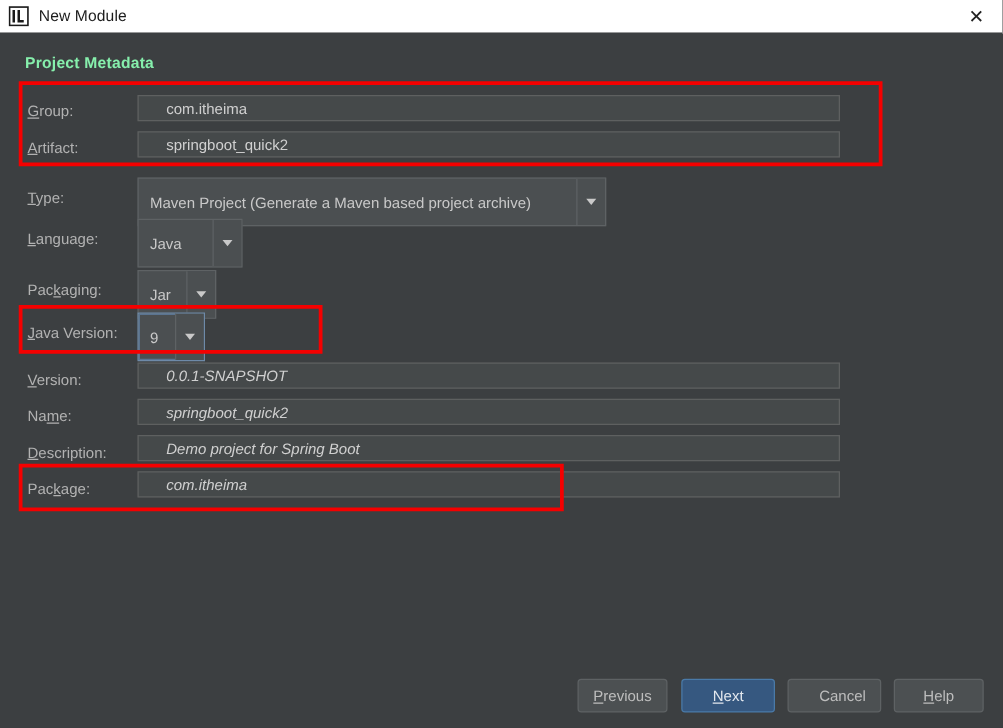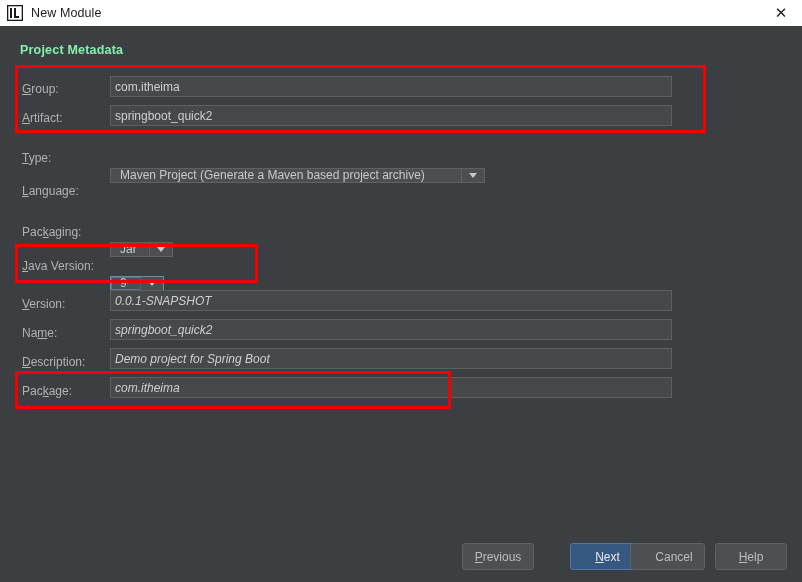--- a/index.html
+++ b/index.html
@@ -100,39 +100,38 @@
     position: absolute;
     left: 110px;
     height: 21px;
     background: #45494a;
     border: 1px solid #5e6060;
     box-sizing: border-box;
     display: flex;
     align-items: center;
     color: #d0d0d0;
     font-size: 12px;
-    padding-left: 4px;
+    padding-left: 22px;
     cursor: text;
     text-align: right;
   }
   .field.wide   { width: 562px; }
   .field.medium { width: 562px; font-style: italic; }
 
   
   .combo {
     position: absolute;
     left: 110px;
-    height: 15px;
+    height: 39px;
     background: #4b4f51;
     border: 1px solid #5e6264;
     box-sizing: border-box;
     display: flex;
-    align-items: flex-end;
+    align-items: center;
     cursor: pointer;
-    margin-top: 26px;
   }
   .combo .combo-text {
     flex: 1 1 auto;
     font-size: 12px;
     color: #c9c9c9;
     padding-left: 9px;
     white-space: nowrap;
     overflow: hidden;
   }
   .combo .arrow-cell {
@@ -233,20 +232,26 @@
   <div class="combo" style="top:116px; width:375px;">
     <span class="combo-text">Maven Project (Generate a Maven based project archive)</span>
     <span class="arrow-cell">
         <i class="tri"></i>
       </span>
   </div>
 
   <div class="row" style="top:154px;">
     <span class="label"><u>L</u>anguage:</span>
   </div>
+  <div class="combo" style="top:149px; width:84px;">
+    <span class="combo-text">Java</span>
+    <span class="arrow-cell">
+        <i class="tri"></i>
+      </span>
+  </div>
 
   <div class="row" style="top:195px;">
     <span class="label">Pac<u>k</u>aging:</span>
   </div>
   <div class="combo" style="top:190px; width:63px;">
     <span class="combo-text">Jar</span>
     <span class="arrow-cell">
         <i class="tri"></i>
       </span>
   </div>
@@ -282,21 +287,21 @@
   <div class="field medium" style="top:351px;">com.itheima</div>
 
   <div class="redbox" style="left:15px; top:39px; width:691px; height:68px;"></div>
   <div class="redbox" style="left:15px; top:218px; width:243px; height:39px;"></div>
   <div class="redbox" style="left:15px; top:345px; width:436px; height:38px;"></div>
 
   <div id="buttonbar">
     <div class="btn" style="left:462px; width:72px;">
       <span><u>P</u>revious</span>
     </div>
-    <div class="btn default" style="left:545px; width:75px;margin-left:25px;">
+    <div class="btn default" style="left:545px; width:75px;">
       <span><u>N</u>ext</span>
     </div>
     <div class="btn" style="left:630px; width:75px;padding-left:13px;">
       <span>Cancel</span>
     </div>
     <div class="btn" style="left:715px; width:72px;">
       <span><u>H</u>elp</span>
     </div>
   </div>
 

